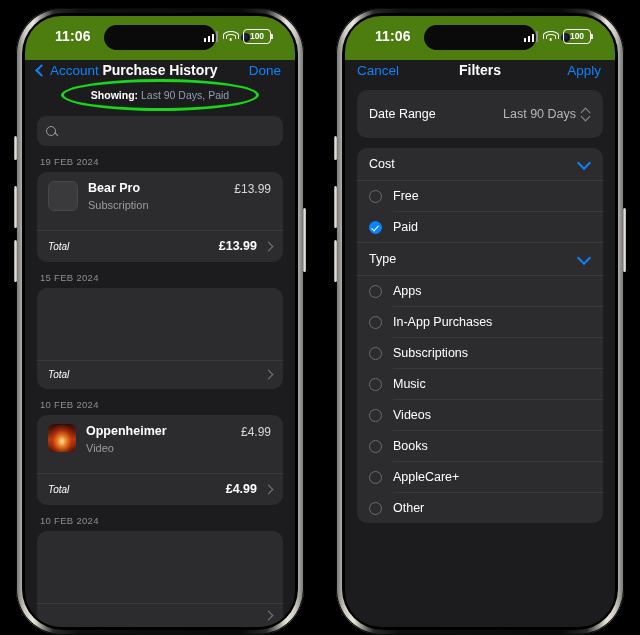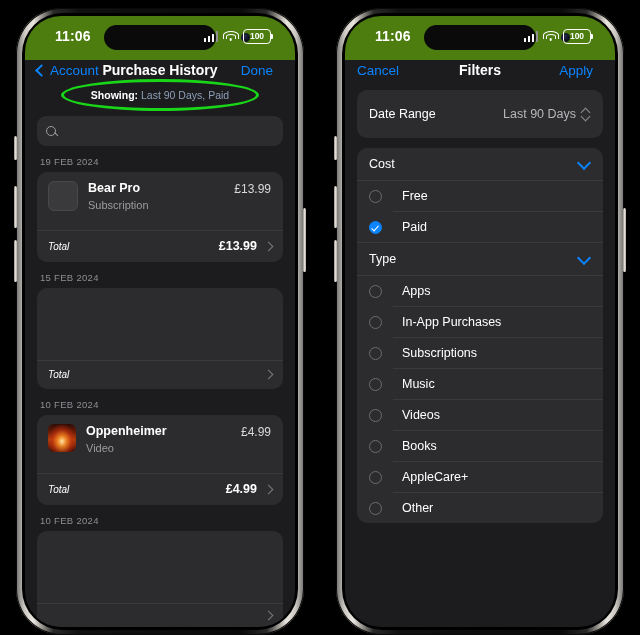--- a/index.html
+++ b/index.html
@@ -66,21 +66,21 @@
   }
   .ic-batt:after{content:"";position:absolute;right:-3px;top:4px;width:1.6px;height:5px;background:#fff;border-radius:0 1px 1px 0;}
 
   
   .navbar{
     position:relative;height:20px;background:#1c1c1e;
     display:flex;align-items:center;justify-content:center;
   }
   .nav-title{color:#fff;font-size:14px;font-weight:bold;}
   .nav-left{position:absolute;left:12px;display:flex;align-items:center;gap:3px;color:#0a84ff;font-size:13.5px;}
-  .nav-right{position:absolute;right:22px;color:#0a84ff;font-size:13.5px;}
+  .nav-right{position:absolute;right:14px;color:#0a84ff;font-size:13.5px;}
   .chev-back{display:inline-block;width:7px;height:7px;border-left:2px solid #0a84ff;border-bottom:2px solid #0a84ff;transform:rotate(45deg);margin-right:1px;}
 
   
   .body-dark{background:#1c1c1e;position:relative;height:100%;}
   .showing-wrap{position:relative;height:30px;display:flex;align-items:center;justify-content:center;}
   .showing{font-size:10.5px;color:#fff;}
   .showing b{font-weight:bold;}
   .showing em{font-style:normal;color:#8e9fb8;}
   .ellipse{
     position:absolute;left:50%;top:50%;transform:translate(-50%,-50%);
@@ -130,21 +130,21 @@
   .sec-hdr{display:flex;align-items:flex-end;padding:9px 12px;}
   .sec-title{color:#fff;font-size:12.5px;flex:1;}
   .chev-dn{width:8px;height:8px;border-right:2px solid #0a84ff;border-bottom:2px solid #0a84ff;transform:rotate(45deg);margin-bottom:3px;margin-right:2px;}
   .orow{display:flex;align-items:center;gap:11px;padding:8px 12px;}
   .radio{width:13px;height:13px;border-radius:50%;border:1.4px solid #6c6c70;flex:0 0 auto;box-sizing:border-box;}
   .radio.on{background:#0a84ff;border-color:#0a84ff;position:relative;}
   .radio.on:after{
     content:"";position:absolute;left:3.3px;top:2.3px;width:3.2px;height:6px;
     border-right:1.6px solid #fff;border-bottom:1.6px solid #fff;transform:rotate(42deg);
   }
-  .o-label{color:#fff;font-size:12.5px;margin-left:9px;}
+  .o-label{color:#fff;font-size:12.5px;}
   .sep{height:1px;background:#3a3a3c;margin-left:36px;}
   .sep.full{margin-left:0;}
 </style>
 </head>
 <body>
 
 <div class="stage">
 
   <div class="phone left">
     <div class="frame"></div>

